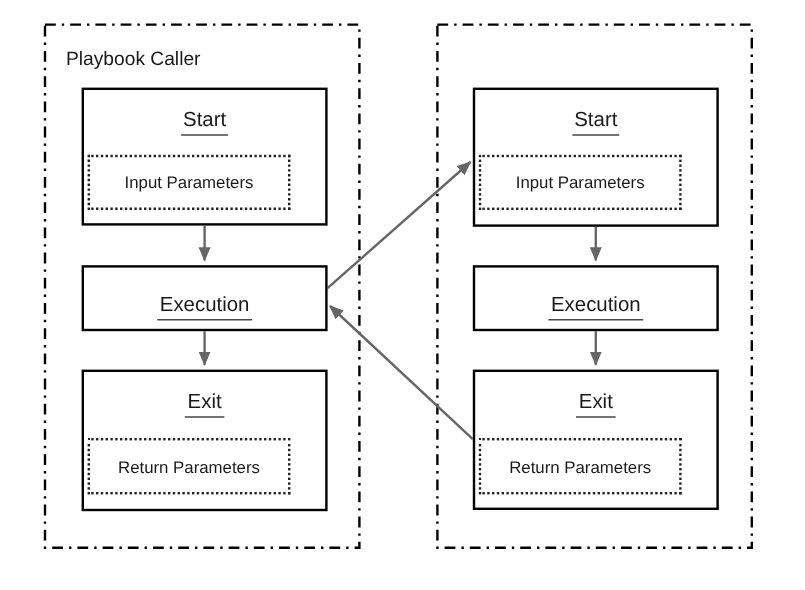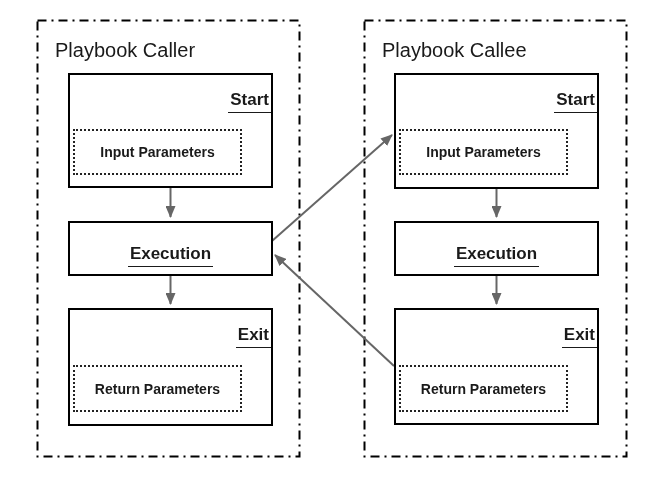--- a/index.html
+++ b/index.html
@@ -29,31 +29,30 @@
     stroke-dasharray:9 5 2 5;
   }
   .arrow-line{
     stroke:var(--arrow);
     stroke-width:2;
     fill:none;
   }
   .arrowhead-fill{fill:var(--arrow);}
   .pb-title{
     position:absolute;
-    font-size:20px;
+    font-size:16px;
     line-height:20px;
     white-space:nowrap;
   }
   .node{
     position:absolute;
     box-sizing:border-box;
     border:2px solid var(--box-border);
     background:var(--background);
-    text-align:right;
-    font-weight:bold;
+    text-align:center;
   }
   .node-title{
     display:inline-block;
     margin-top:14px;
     font-size:17px;
     line-height:21px;
     border-bottom:1.5px solid var(--text);
     padding:0 2px 2px 2px;
   }
   .node.mid{
@@ -94,21 +93,20 @@
     <line class="arrow-line" x1="170.5" y1="188" x2="170.5" y2="217" marker-end="url(#arrowhead)"></line>
     <line class="arrow-line" x1="170.5" y1="276" x2="170.5" y2="304" marker-end="url(#arrowhead)"></line>
     <line class="arrow-line" x1="496.5" y1="189" x2="496.5" y2="217" marker-end="url(#arrowhead)"></line>
     <line class="arrow-line" x1="496.5" y1="276" x2="496.5" y2="304" marker-end="url(#arrowhead)"></line>
 
     <line class="arrow-line" x1="272" y1="241" x2="392" y2="135" marker-end="url(#arrowhead)"></line>
     <line class="arrow-line" x1="394" y1="366" x2="275" y2="255" marker-end="url(#arrowhead)"></line>
   </svg>
 
   <div class="pb-title" style="left:55px;top:40px;">Playbook Caller</div>
-  <div class="pb-title" style="left:382px;top:40px;">Playbook Callee</div>
 
   <div class="node" style="left:68px;top:73px;width:205px;height:115px;">
     <span class="node-title">Start</span>
     <div class="param-box input">
       <span>Input Parameters</span>
     </div>
   </div>
 
   <div class="node mid" style="left:68px;top:221px;width:205px;height:55px;">
     <span class="node-title">Execution</span>

